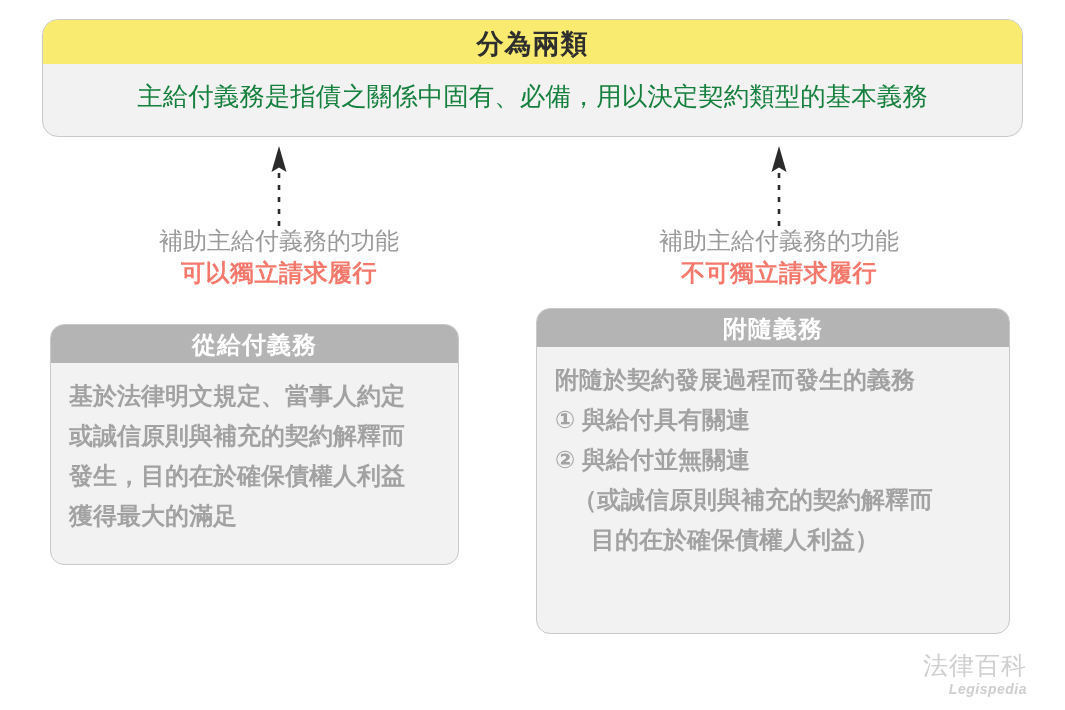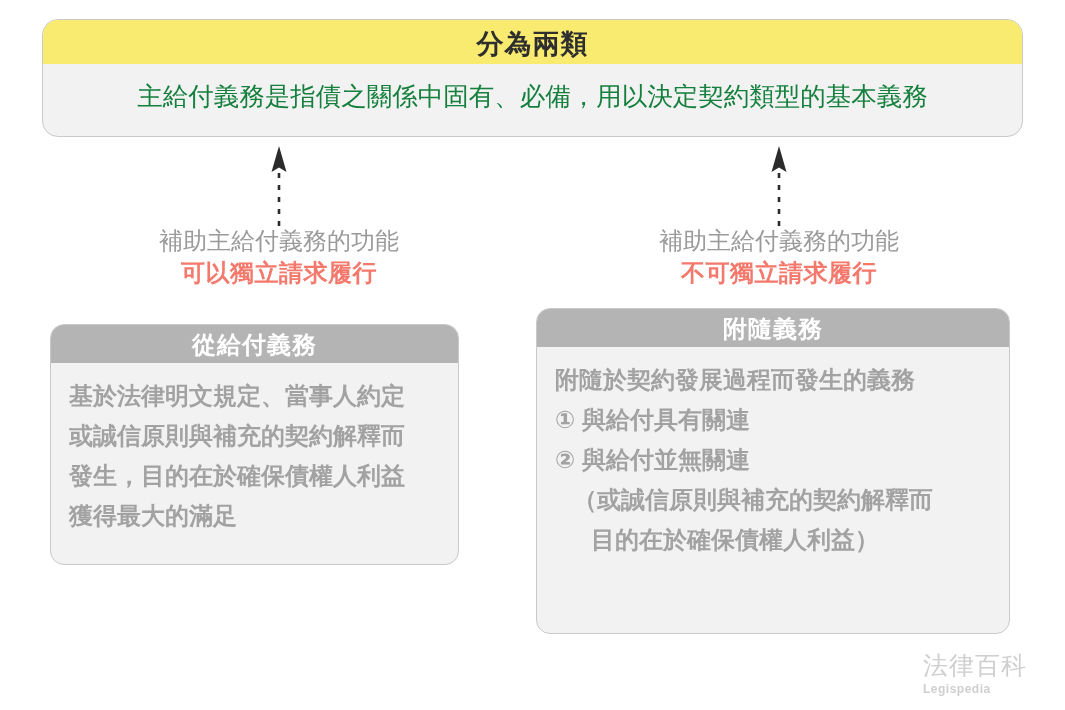--- a/index.html
+++ b/index.html
@@ -128,36 +128,37 @@
   }
   .sub .card-body .ln { display: block; white-space: nowrap; font-weight: bold; }
   .ln.indent-1 { padding-left: 18px; }
   .ln.indent-2 { padding-left: 36px; }
 
   
   #watermark {
     position: absolute;
     right: 38px;
     bottom: 12px;
-    text-align: left;
+    text-align: right;
     color: #cfcfcf;
     user-select: none;
   }
   #watermark .wm-cn {
     display: block;
     font-size: 25px;
     line-height: 30px;
     letter-spacing: 1px;
   }
   #watermark .wm-en {
     display: block;
-    font-size: 12px;
+    font-size: 14px;
     line-height: 18px;
     font-weight: bold;
     letter-spacing: 0.5px;
+    font-style: italic;
   }
 </style>
 </head>
 <body>
 
 <div class="canvas">
 
   <div class="card" id="main-card">
     <div class="card-head">分為兩類</div>
     <div class="card-body">主給付義務是指債之關係中固有、必備，用以決定契約類型的基本義務</div>

